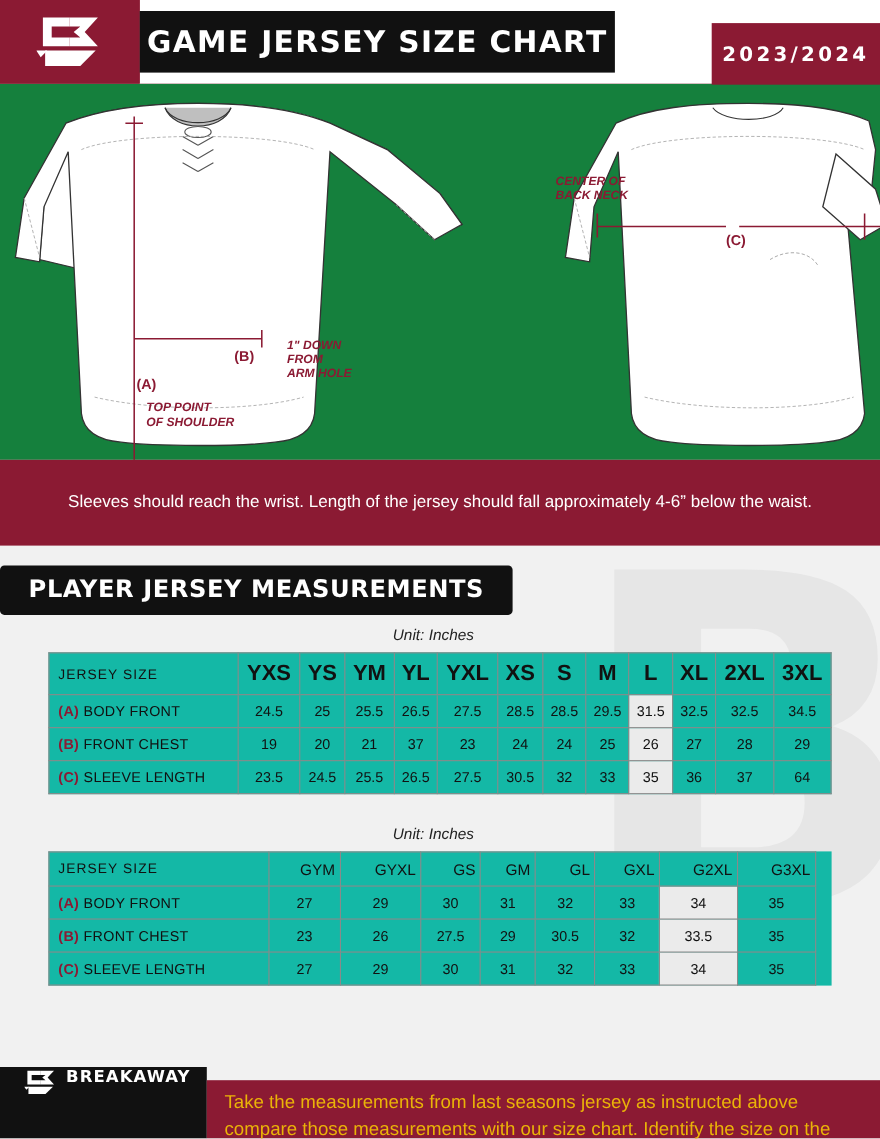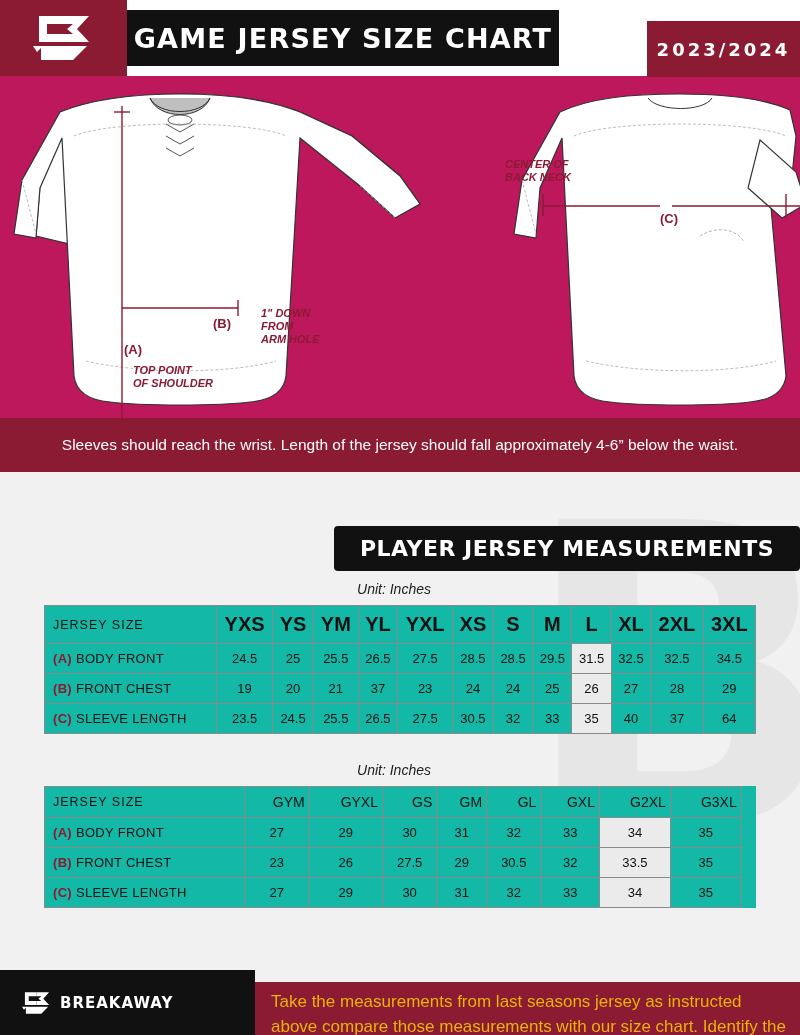--- a/index.html
+++ b/index.html
@@ -89,46 +89,45 @@
     font-size: 18px;
     font-weight: bold;
     letter-spacing: 3px;
     font-family: "DejaVu Sans", sans-serif;
   }
 
   
   .diagram {
     position: relative;
     height: 342px;
-    background: #be185d;
+    background: #15803d;
     z-index: 1;
   }
 
   
   .note-band {
     background: #8b1a33;
     color: #ffffff;
     text-align: center;
-    padding: 16px 60px;
+    padding: 28px 60px;
     font-size: 15.5px;
     line-height: 1.45;
     position: relative;
     z-index: 2;
   }
 
   
   .section {
     position: relative;
     z-index: 1;
     padding-top: 18px;
   }
   .section-title-wrap {
     display: flex;
-    justify-content: flex-end;
-    margin-top: 36px;
+    justify-content: flex-start;
   }
   .section-title {
     background: #111111;
     color: #ffffff;
     font-size: 22px;
     font-weight: bold;
     letter-spacing: 0.5px;
     padding: 10px 26px;
     border-radius: 4px;
     font-family: "DejaVu Sans", sans-serif;
@@ -182,24 +181,23 @@
   .footer {
     position: absolute;
     left: 0;
     bottom: 0;
     width: 800px;
     height: 65px;
     display: flex;
     z-index: 3;
   }
   .footer-logo {
-    width: 255px;
+    width: 188px;
     background: #111111;
     display: flex;
-    align-items: center;
     gap: 8px;
     padding-left: 22px;
   }
   .footer-brand {
     color: #ffffff;
     font-size: 15px;
     font-weight: bold;
     letter-spacing: 1px;
     font-family: "DejaVu Sans", sans-serif;
   }
@@ -379,21 +377,21 @@
           <td class="rowlabel"><span class="tag">(C)</span>SLEEVE LENGTH</td>
           <td>23.5</td>
           <td>24.5</td>
           <td>25.5</td>
           <td>26.5</td>
           <td>27.5</td>
           <td>30.5</td>
           <td>32</td>
           <td>33</td>
           <td class="hl">35</td>
-          <td>40</td>
+          <td>36</td>
           <td>37</td>
           <td>64</td>
         </tr>
       </tbody>
   </table>
 </div>
 
 <div class="section">
   <div class="unit">Unit: Inches</div>
   <table class="goalie-table">

